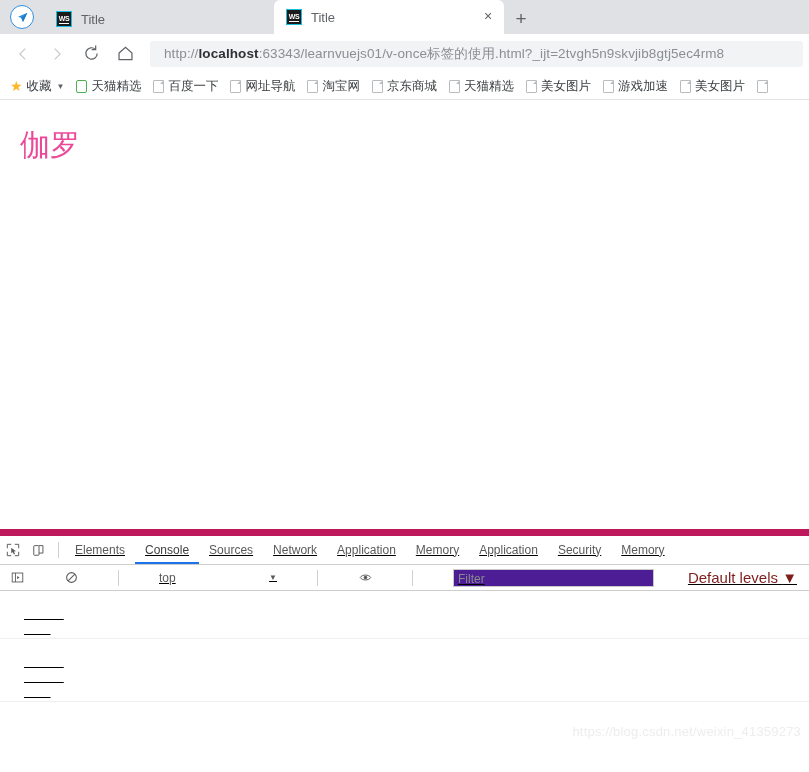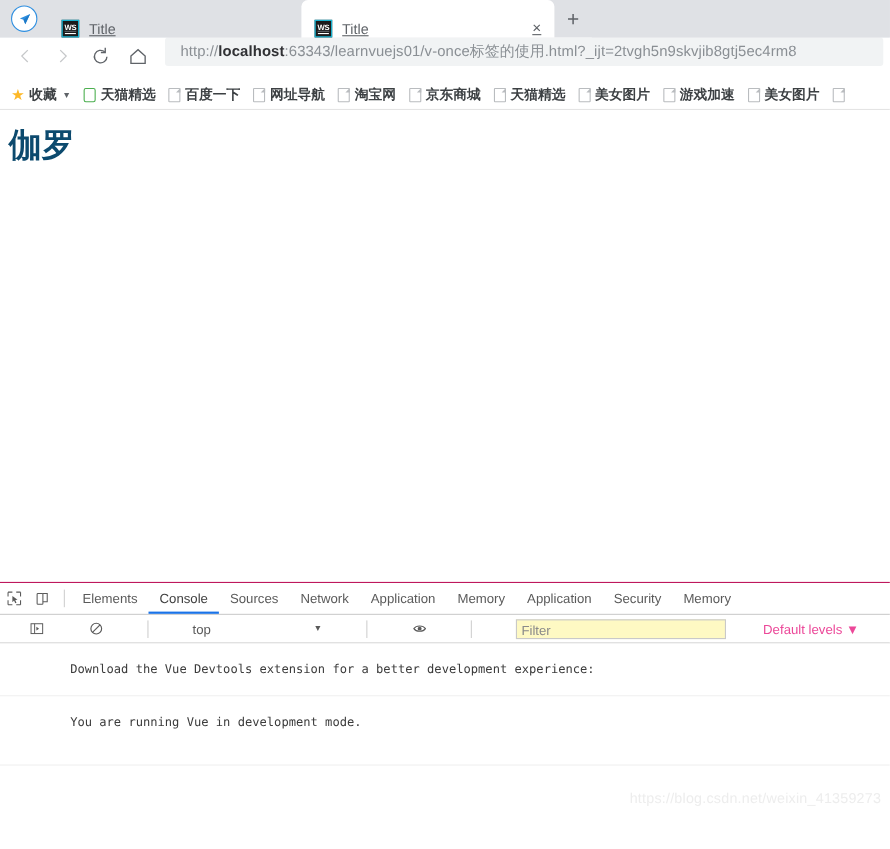--- a/index.html
+++ b/index.html
@@ -38,28 +38,27 @@
     border: 1.6px solid #2f8fe0;
     border-radius: 50%;
     display: flex;
     align-items: center;
     justify-content: center;
     background: #fff;
   }
   .tab {
     height: 30px;
     display: flex;
-    align-items: flex-end;
+    align-items: center;
     padding: 0 8px 0 12px;
     font-size: 13px;
     color: #5f6368;
     position: relative;
     box-sizing: border-box;
     min-width: 120px;
-    text-decoration: underline;
   }
   .tab.inactive {
     background: #dfe1e5;
     width: 230px;
   }
   .tab.active {
     background: #ffffff;
     width: 230px;
     border-radius: 6px 6px 0 0;
     height: 34px;
@@ -117,20 +116,21 @@
     flex: 1 1 auto;
     height: 34px;
     background: #dfe1e5;
   }
 
   
   .toolbar {
     height: 39px;
     background: #ffffff;
     display: flex;
+    align-items: center;
     padding: 0 6px;
     box-sizing: border-box;
   }
   .nav-btn {
     width: 34px;
     height: 34px;
     display: flex;
     align-items: center;
     justify-content: center;
     flex: 0 0 auto;
@@ -170,21 +170,21 @@
     white-space: nowrap;
   }
   .bm {
     display: flex;
     align-items: center;
     font-size: 12.5px;
     color: #3c4043;
     margin-right: 12px;
     flex: 0 0 auto;
   }
-  .bm-label { margin-left: 4px; font-weight: bold; }
+  .bm-label { margin-left: 4px; }
   .star-icon {
     color: #fdb827;
     font-size: 14px;
     line-height: 14px;
   }
   .caret-down {
     margin-left: 5px;
     font-size: 8px;
     color: #5f6368;
   }
@@ -216,36 +216,37 @@
 
   
   .page {
     height: 429px;
     background: #ffffff;
     padding: 16px 8px 0 8px;
     box-sizing: border-box;
     overflow: hidden;
   }
   .page h1 {
-    margin: 0;
+    margin: 12px;
     font-size: 30px;
-    font-weight: bold;
-    color: #0c4a6e;
+    font-weight: normal;
+    color: #ec4899;
     font-family: "DejaVu Sans", sans-serif;
     line-height: 34px;
   }
 
   
   .devtools {
-    border-top: 1px solid #be185d;
+    border-top: 7px solid #be185d;
     background: #ffffff;
     height: 209px;
     display: flex;
     flex-direction: column;
     position: relative;
+    text-decoration: underline;
   }
   .dt-tabbar {
     height: 28px;
     display: flex;
     align-items: center;
     border-bottom: 1px solid #cdcdcd;
     flex: 0 0 auto;
     background: #fff;
   }
   .dt-iconbtn {
@@ -275,52 +276,52 @@
   .dt-tab.sel {
     color: #404040;
     border-bottom: 2px solid #1a73e8;
   }
   .dt-filterbar {
     height: 26px;
     display: flex;
     align-items: center;
     border-bottom: 1px solid #cdcdcd;
     flex: 0 0 auto;
-    padding: 0 20px;
+    padding: 0 4px;
     box-sizing: border-box;
     gap: 28px;
   }
   .ctx-select {
     font-size: 12px;
     color: #5a5a5a;
     width: 130px;
     display: flex;
     align-items: center;
     justify-content: space-between;
     padding: 0 6px;
     box-sizing: border-box;
     flex: 0 0 auto;
   }
   .ctx-select .tri { font-size: 8px; }
   .filter-input {
     flex: 1 1 auto;
     height: 18px;
     border: 1px solid #c9c9c9;
-    background: #fef9c3;
+    background: #4c1d95;
     font-size: 12px;
     color: #8a8a8a;
     padding: 0 4px;
     margin: 0 6px;
     box-sizing: border-box;
     font-family: "Liberation Sans", sans-serif;
     line-height: 18px;
   }
   .levels {
-    font-size: 12px;
-    color: #ec4899;
+    font-size: 15px;
+    color: #7f1d1d;
     padding-right: 8px;
     flex: 0 0 auto;
     white-space: nowrap;
   }
   .console-body {
     flex: 1 1 auto;
     overflow: hidden;
     font-family: "DejaVu Sans Mono", monospace;
     font-size: 11px;
     line-height: 15px;
@@ -553,23 +554,23 @@
 
     <div class="levels">
       <span>Default levels</span>
       <span>▼</span>
     </div>
   </div>
 
   <div class="console-body">
 
     <div class="msg">
-      <span class="gutter"></span><span>Download the Vue Devtools extension for a better development experience:</span>
+      <span class="gutter"></span>
     </div>
 
     <div class="msg">
-      <span class="gutter"></span><span>You are running Vue in development mode.</span>
+      <span class="gutter"></span>
       
     </div>
 
     <div class="watermark">https://blog.csdn.net/weixin_41359273</div>
   </div>
 </div>
 
 </body></html>

